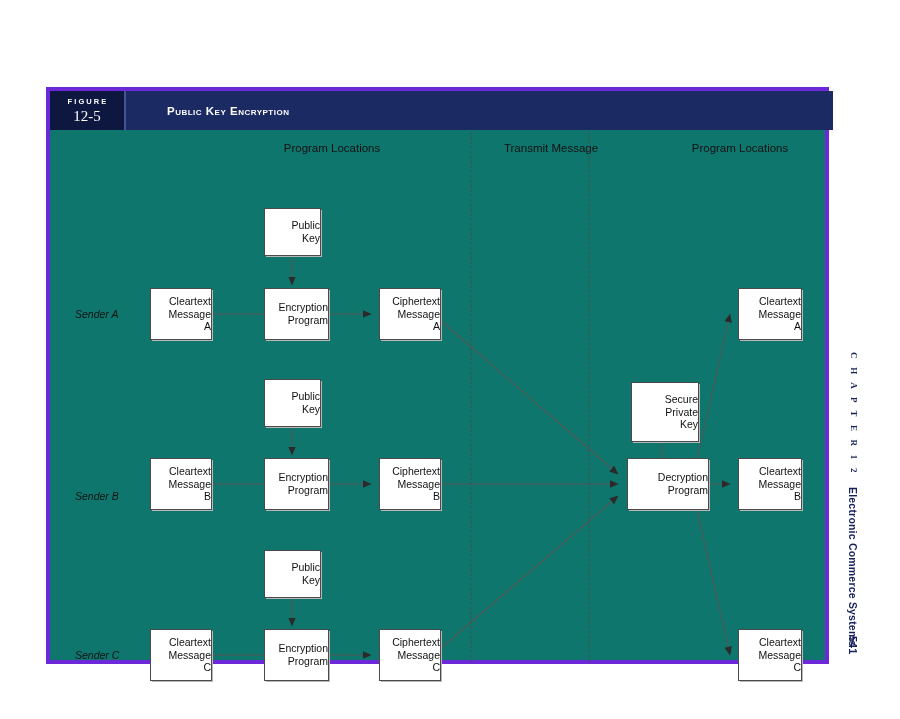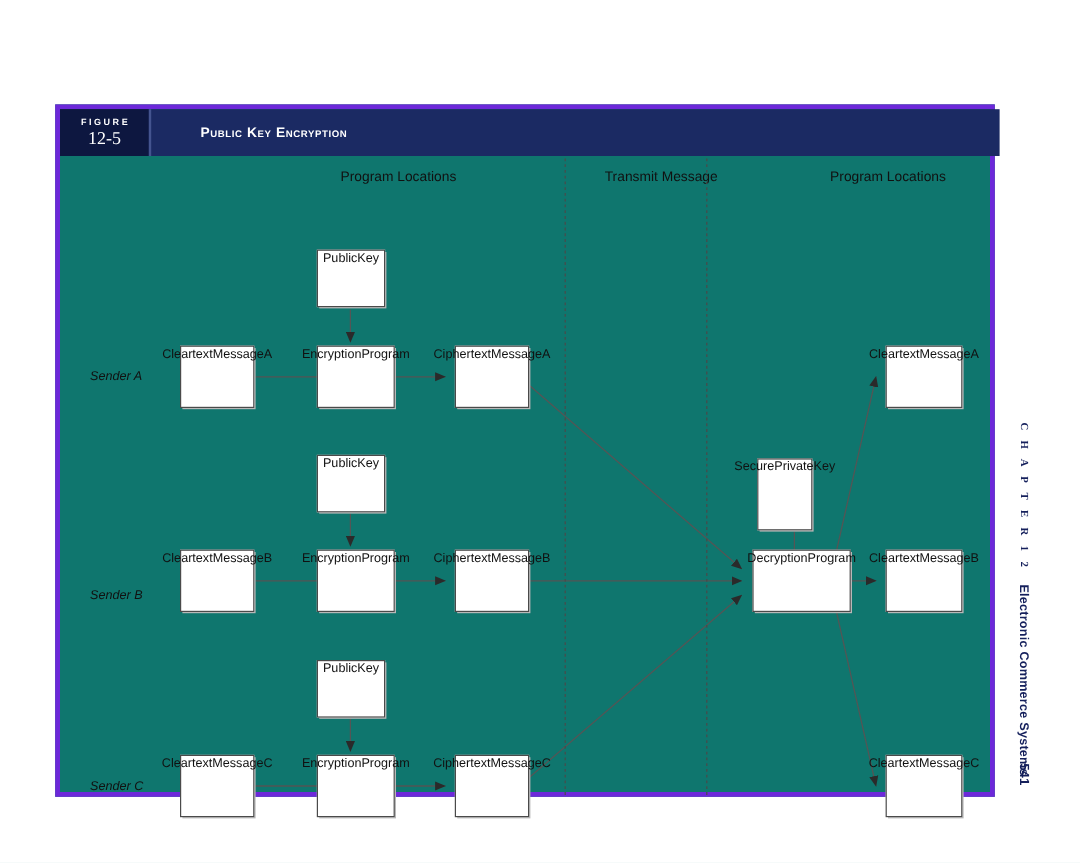--- a/index.html
+++ b/index.html
@@ -99,22 +99,22 @@
     text-align: center;
   }
 
   
   .dbox {
     position: absolute;
     border: 1px solid #4a4a4a;
     background: #ffffff;
     box-sizing: border-box;
     display: flex;
-    flex-direction: row;
-    align-items: flex-start;
+    flex-direction: column;
+    align-items: flex-end;
     justify-content: center;
     font-size: 10.5px;
     color: #111111;
     line-height: 12.6px;
     text-align: center;
     box-shadow: 1.5px 1.5px 0 -0.5px #b8b8b8;
   }
   .dbox span { display: block; white-space: nowrap; }
 
   
@@ -274,21 +274,21 @@
     <div class="dbox" style="left:214px; top:499px; width:65px; height:52px;">
       <span>Encryption</span>
       <span>Program</span>
     </div>
     <div class="dbox" style="left:329px; top:499px; width:62px; height:52px;">
       <span>Ciphertext</span>
       <span>Message</span>
       <span>C</span>
     </div>
 
-    <div class="dbox" style="left:581px; top:252px; width:46px; height:60px;">
+    <div class="dbox" style="left:581px; top:252px; width:68px; height:60px;">
       <span>Secure</span>
       <span>Private</span>
       <span>Key</span>
     </div>
     <div class="dbox" style="left:577px; top:328px; width:82px; height:52px;">
       <span>Decryption</span>
       <span>Program</span>
     </div>
 
     <div class="dbox" style="left:688px; top:158px; width:64px; height:52px;">

